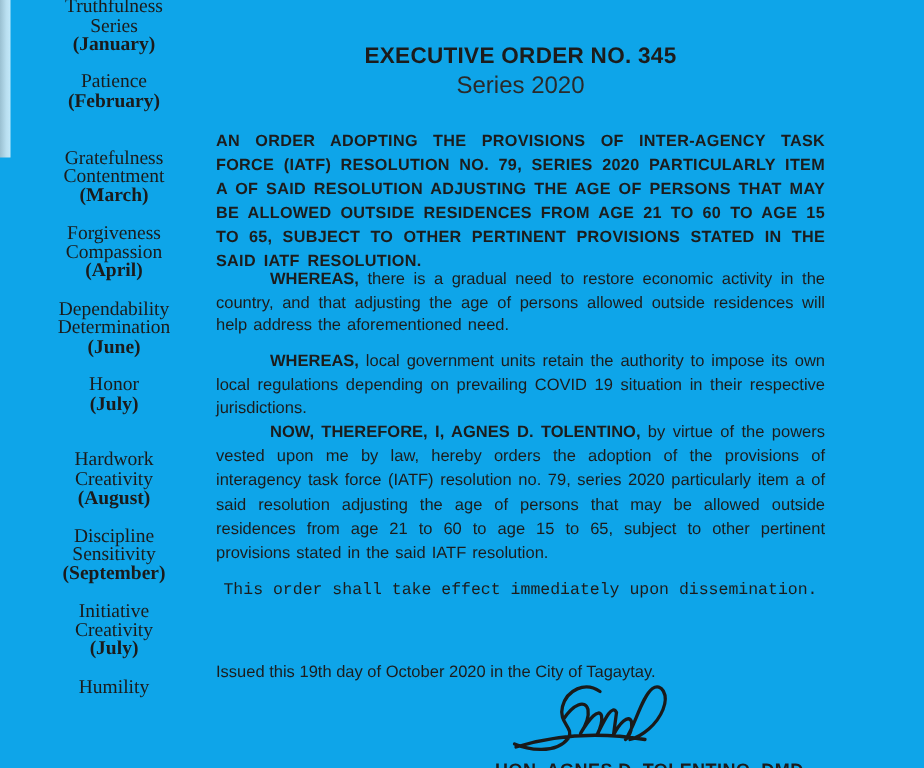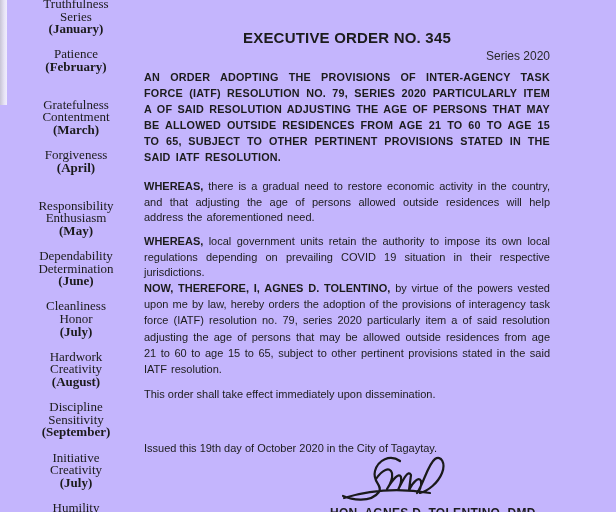--- a/index.html
+++ b/index.html
@@ -1,19 +1,19 @@
 <!DOCTYPE html>
 <html><head>
 <meta charset="utf-8">
 <style>
   html,body{margin:0;padding:0;background:#e8e8e8;}
   .page{
     position:relative;
     width:616px;height:512px;
-    background:#c4b5fd;
+    background:#0ea5e9;
     overflow:hidden;
     font-family:"Liberation Sans",sans-serif;
     color:#1c1c1c;
   }
   .edge-shadow{
     position:absolute;left:0;top:0;width:7px;height:105px;
     background:linear-gradient(to right,#c9c9c9,#f2f2f2 60%,#ffffff);
     opacity:.75;
   }
   
@@ -25,37 +25,37 @@
     color:#1b1b1b;
   }
   .side-block{height:37.8px;margin-bottom:12.6px;}
   .side-line{display:block;}
   .side-month{display:block;font-weight:bold;}
   
   .main{position:absolute;left:144px;top:0;width:406px;}
   .title-wrap{position:absolute;left:0;top:29px;width:406px;text-align:center;}
   .eo-title{font-size:15px;font-weight:bold;letter-spacing:.2px;}
   .eo-title .num{}
-  .eo-series{font-size:12px;margin-top:3px;color:#2a2a2a;text-align:right;}
+  .eo-series{font-size:16px;margin-top:3px;color:#2a2a2a;}
   .para{
     position:absolute;left:0;width:406px;
     text-align:justify;
   }
   .subject{
-    top:58px;
+    top:75px;
     font-weight:bold;
     font-size:10.8px;line-height:16px;
     letter-spacing:.2px;word-spacing:2px;
   }
   .whereas1{top:168px;font-size:11px;line-height:15.5px;word-spacing:1px;}
   .whereas2{top:223px;font-size:11px;line-height:15.5px;word-spacing:1px;}
   .ordering{top:269px;font-size:11px;line-height:16.2px;word-spacing:1px;}
-  .effectivity{top:376px;font-size:11px;line-height:15px;text-align:left;}
+  .effectivity{top:376px;font-size:11px;line-height:15px;text-align:center;font-family:Liberation Mono, monospace;}
   .issuance{top:430px;font-size:11px;line-height:15px;text-align:left;}
-  .lead{font-weight:bold;}
+  .lead{font-weight:bold;margin-left:36px;}
   
   .signature-block{position:absolute;left:330px;top:452px;width:228px;text-align:left;}
   .signature-scribble{display:block;margin:0 auto;margin-left:8px;}
   .signatory{
     margin-top:-2px;
     font-size:12px;font-weight:bold;letter-spacing:.3px;
     white-space:nowrap;
   }
 </style>
 </head>
@@ -74,34 +74,29 @@
       <span class="side-line">Patience</span>
       <span class="side-month">(February)</span>
     </div>
     <div class="side-block">
       <span class="side-line">Gratefulness</span>
       <span class="side-line">Contentment</span>
       <span class="side-month">(March)</span>
     </div>
     <div class="side-block">
       <span class="side-line">Forgiveness</span>
+      <span class="side-line">Compassion</span>
       <span class="side-month">(April)</span>
-    </div>
-    <div class="side-block">
-      <span class="side-line">Responsibility</span>
-      <span class="side-line">Enthusiasm</span>
-      <span class="side-month">(May)</span>
     </div>
     <div class="side-block">
       <span class="side-line">Dependability</span>
       <span class="side-line">Determination</span>
       <span class="side-month">(June)</span>
     </div>
     <div class="side-block">
-      <span class="side-line">Cleanliness</span>
       <span class="side-line">Honor</span>
       <span class="side-month">(July)</span>
     </div>
     <div class="side-block">
       <span class="side-line">Hardwork</span>
       <span class="side-line">Creativity</span>
       <span class="side-month">(August)</span>
     </div>
     <div class="side-block">
       <span class="side-line">Discipline</span>

